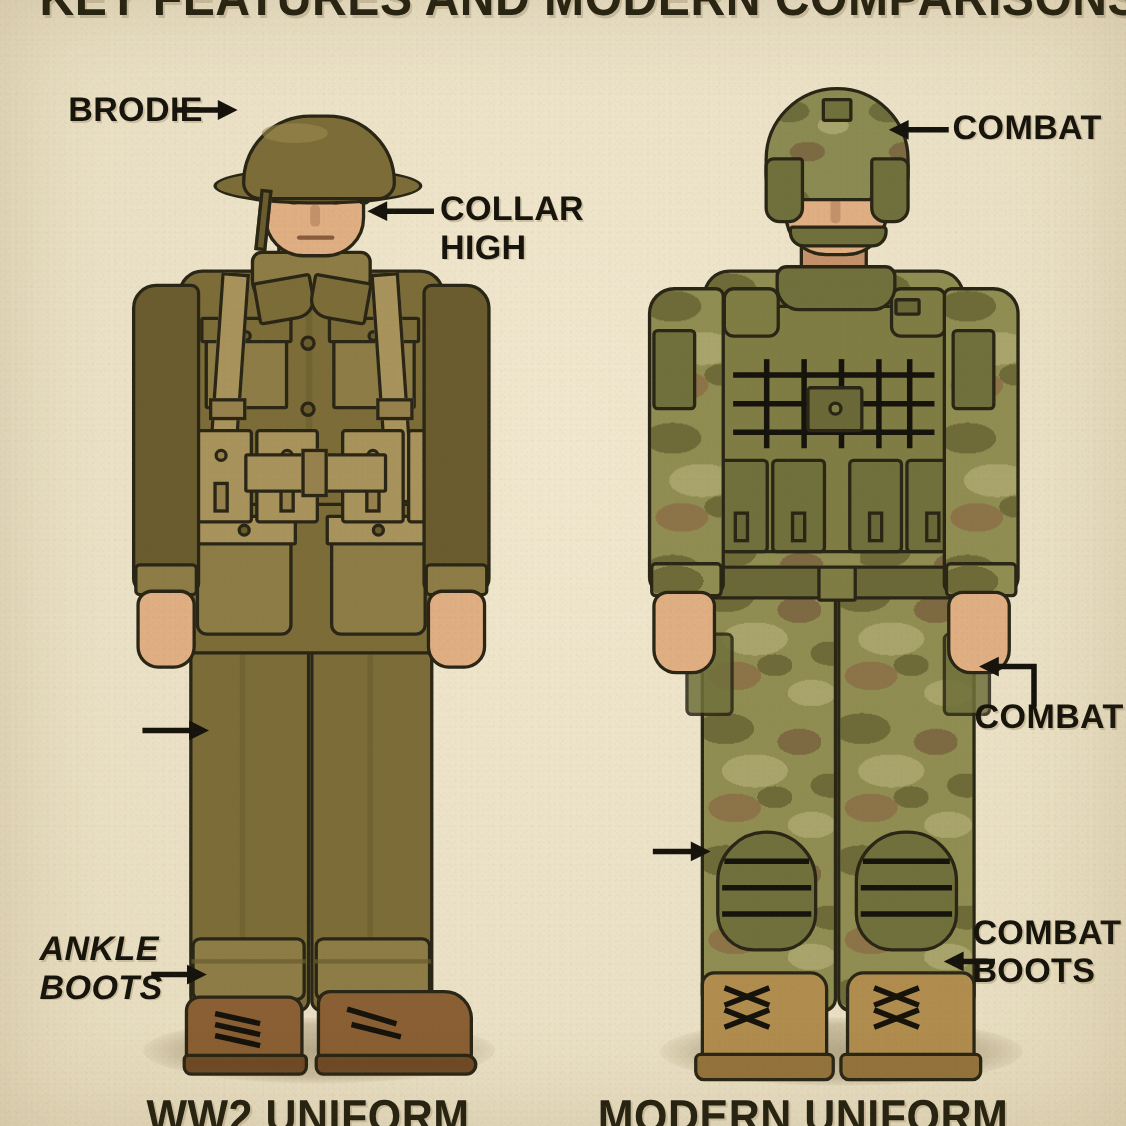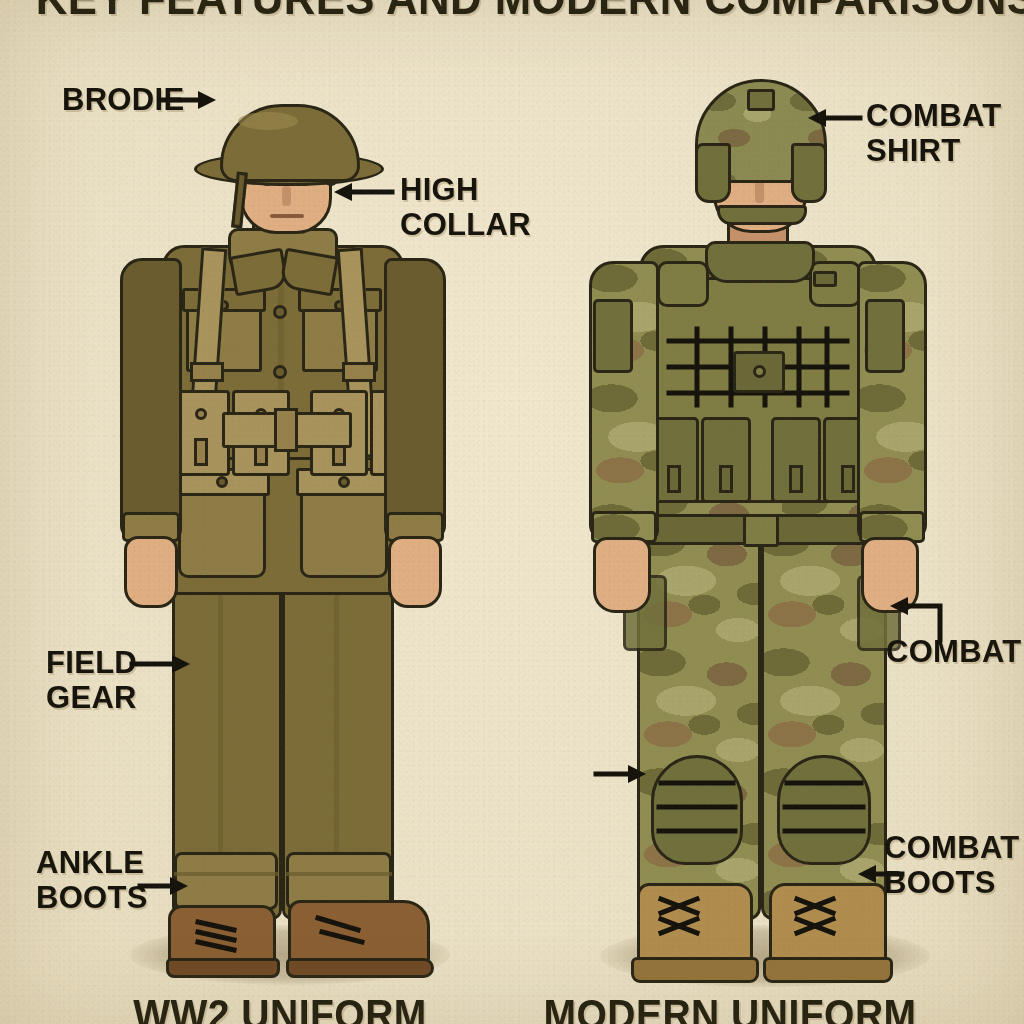--- a/index.html
+++ b/index.html
@@ -327,49 +327,44 @@
 
   <div class="callout" style="left:62px;top:82px;">
     <span class="ln">BRODIE</span>
   </div>
   <svg class="lead" style="left:160px;top:88px;width:60px;height:30px;">
     <line x1="0" y1="12" x2="38" y2="12"></line>
     <polygon points="38,3 56,12 38,21"></polygon>
   </svg>
 
   <div class="callout" style="left:400px;top:172px;">
+    <span class="ln">COLLAR</span>
     <span class="ln">HIGH</span>
-    <span class="ln">COLLAR</span>
   </div>
   <svg class="lead" style="left:332px;top:180px;width:62px;height:30px;">
     <line x1="60" y1="12" x2="20" y2="12"></line>
     <polygon points="20,3 2,12 20,21"></polygon>
   </svg>
 
-  <div class="callout" style="left:46px;top:645px;">
-    <span class="ln">FIELD</span>
-    <span class="ln">GEAR</span>
-  </div>
   <svg class="lead" style="left:132px;top:652px;width:62px;height:30px;">
     <line x1="0" y1="12" x2="40" y2="12"></line>
     <polygon points="40,3 58,12 40,21"></polygon>
   </svg>
 
-  <div class="callout" style="left:36px;top:845px;">
+  <div class="callout" style="left:36px;top:845px;font-style:italic;">
     <span class="ln">ANKLE</span>
     <span class="ln">BOOTS</span>
   </div>
   <svg class="lead" style="left:140px;top:874px;width:52px;height:30px;">
     <line x1="0" y1="12" x2="30" y2="12"></line>
     <polygon points="30,3 48,12 30,21"></polygon>
   </svg>
 
   <div class="callout" style="left:866px;top:98px;">
     <span class="ln">COMBAT</span>
-    <span class="ln">SHIRT</span>
   </div>
   <svg class="lead" style="left:806px;top:106px;width:56px;height:30px;">
     <line x1="54" y1="12" x2="20" y2="12"></line>
     <polygon points="20,3 2,12 20,21"></polygon>
   </svg>
 
   <div class="callout" style="left:886px;top:634px;">
     <span class="ln">COMBAT</span>
   </div>
   <svg class="lead" style="left:886px;top:596px;width:120px;height:46px;">

